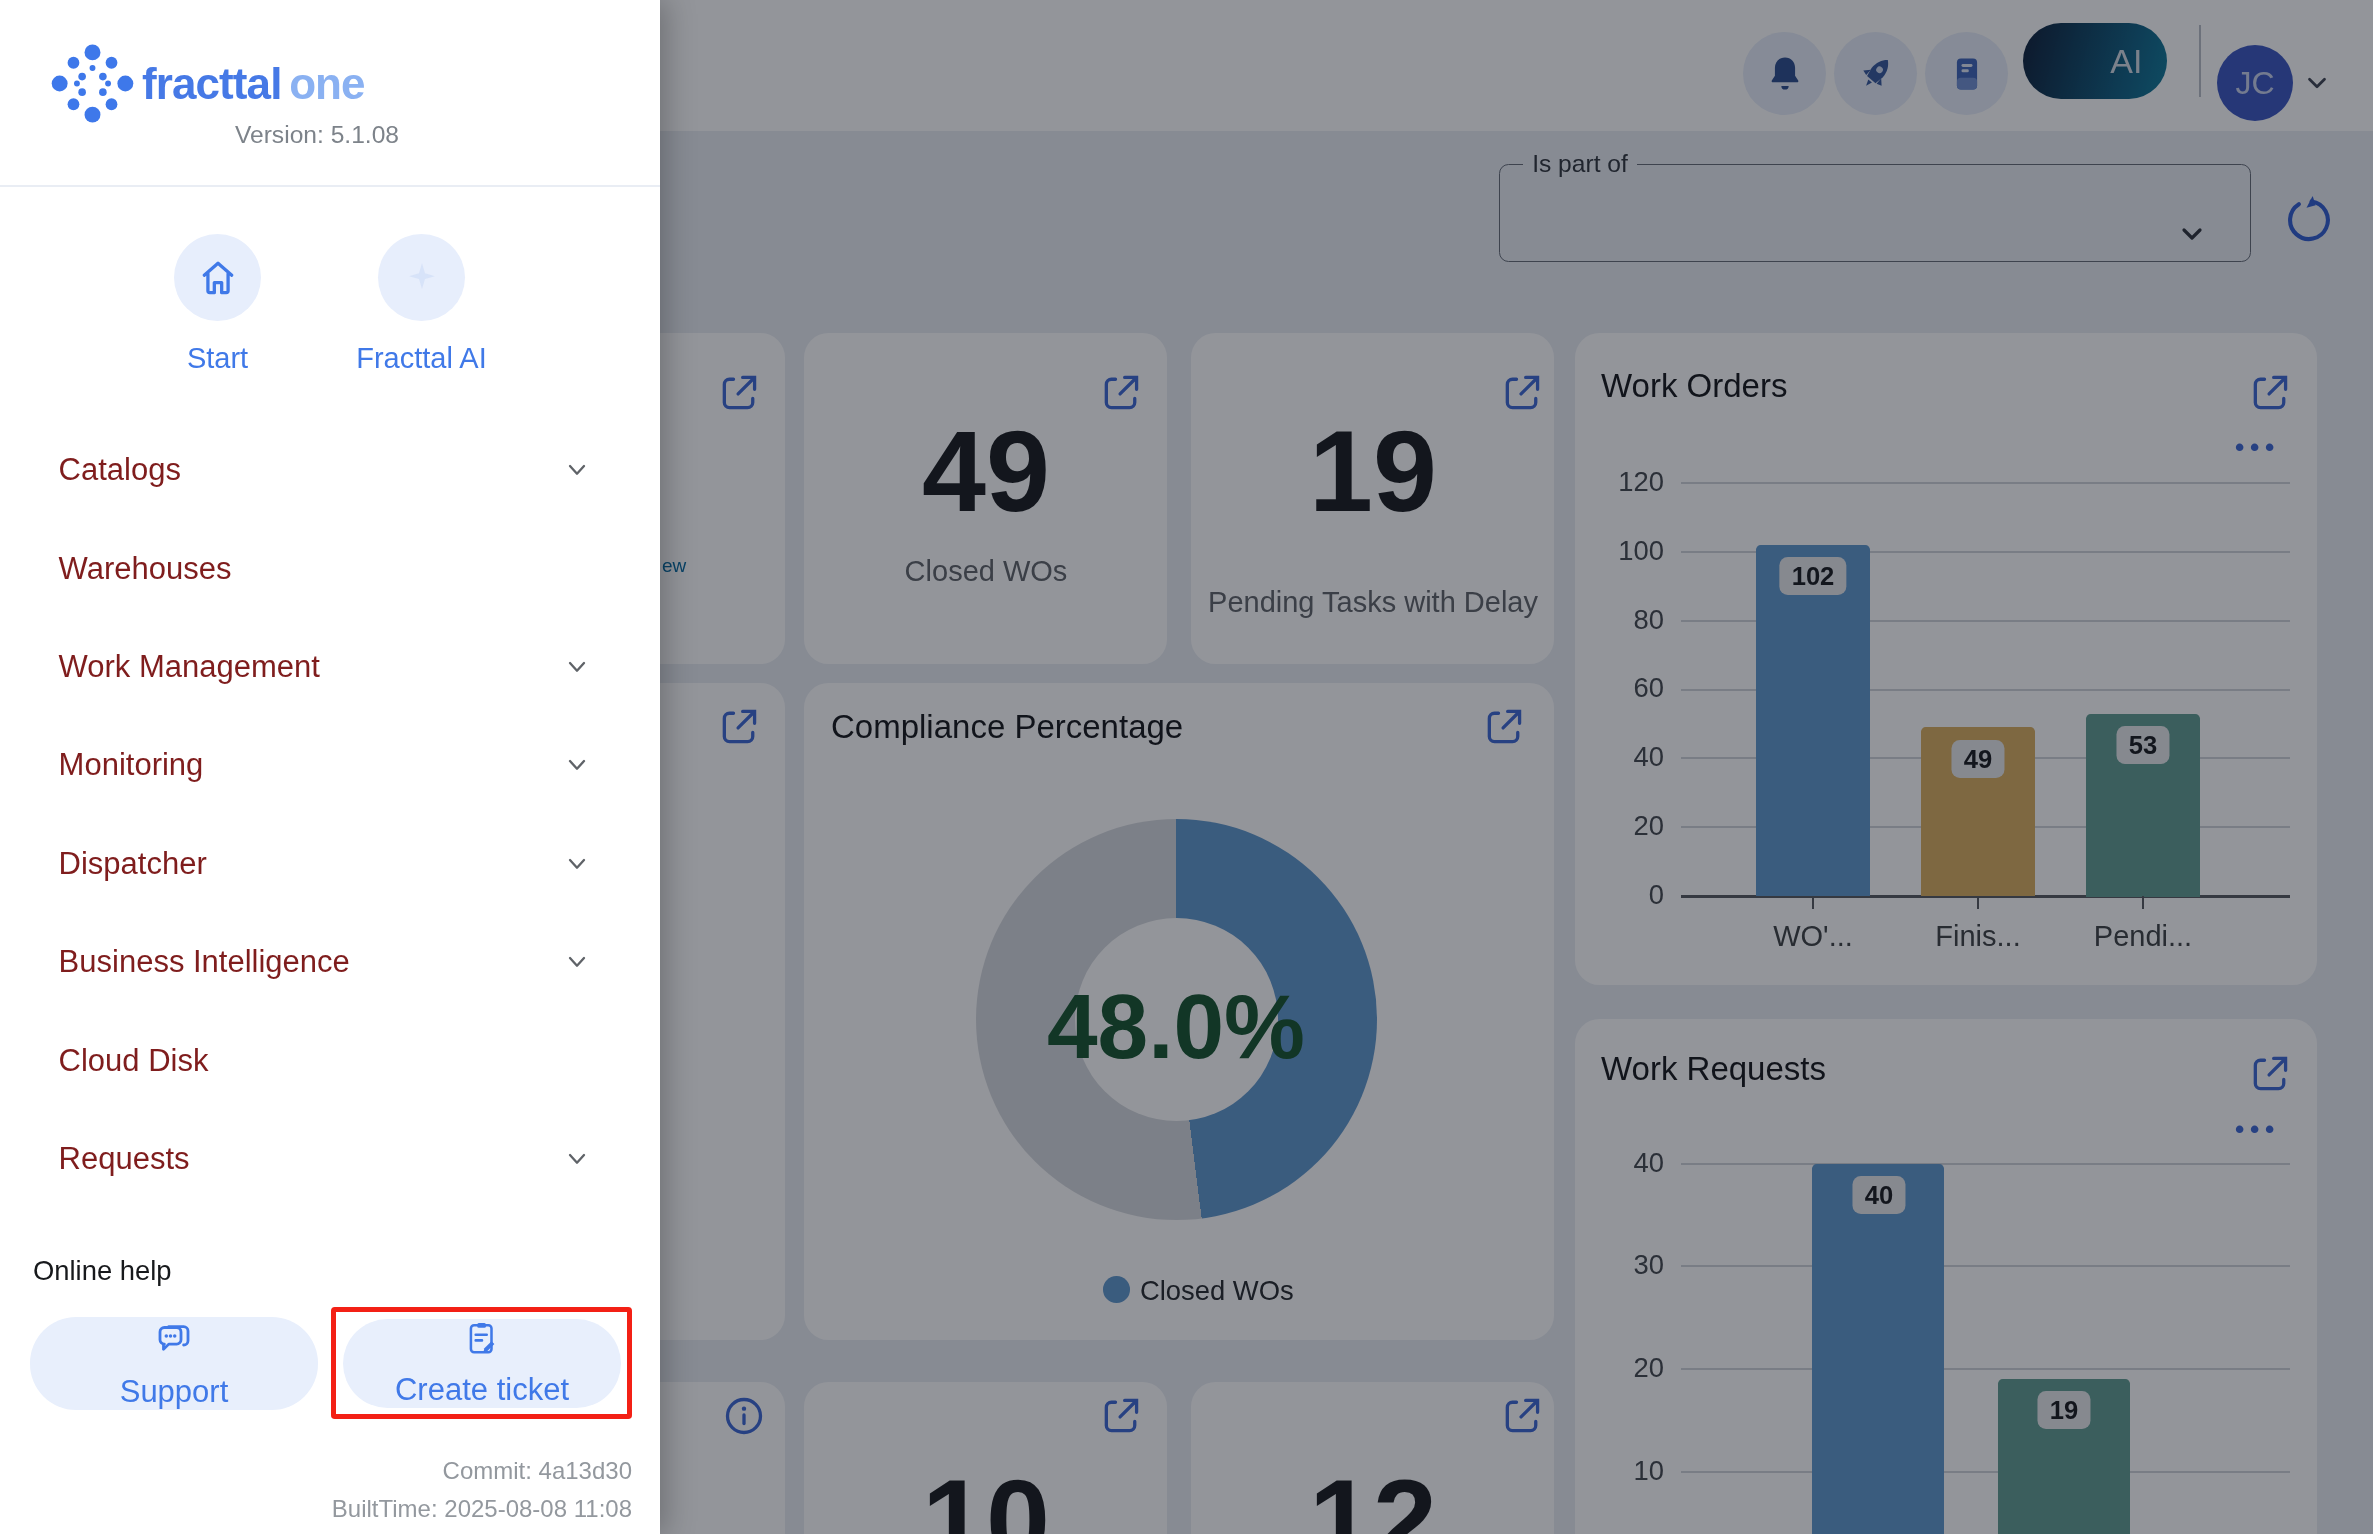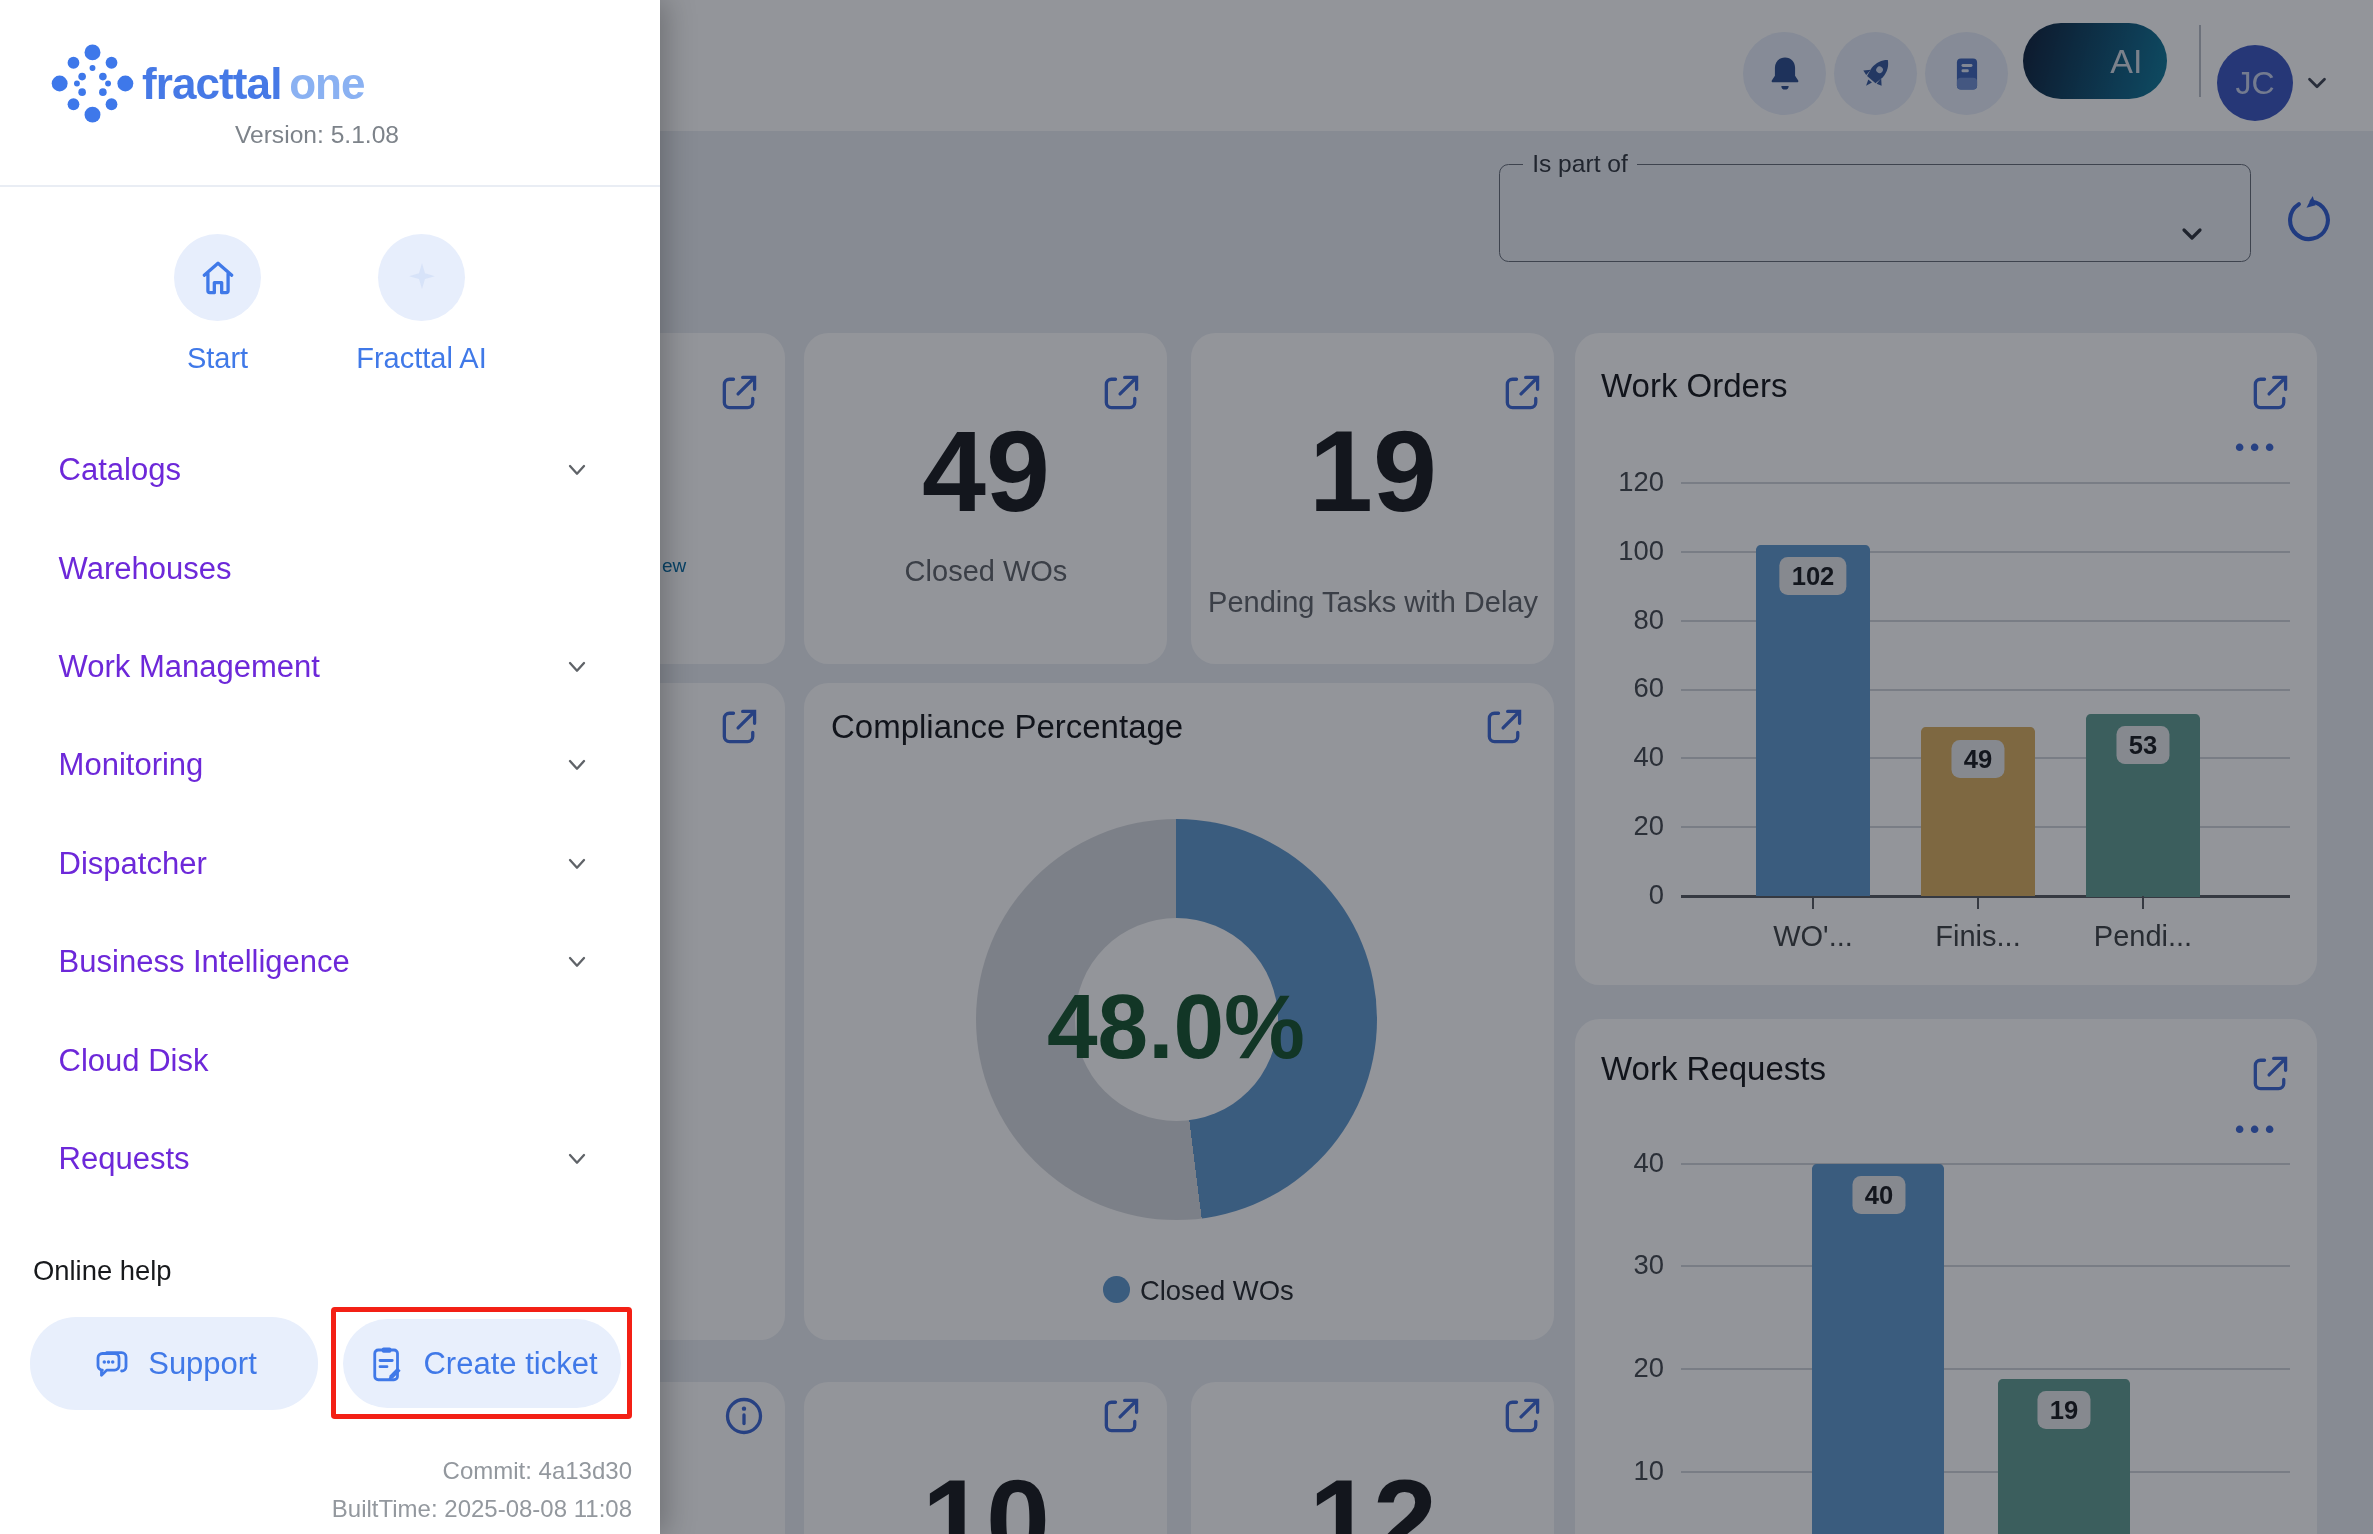--- a/index.html
+++ b/index.html
@@ -46,24 +46,24 @@
   .brand .w1{color:#4679e6;}
   .brand .w2{color:#8ab1f2;font-weight:bold;margin-left:7.6px;}
   .version{position:absolute;left:142px;top:121px;width:350px;text-align:center;font-size:24.6px;color:#7d838a;}
   .sb-divider{position:absolute;left:0;top:185px;width:660px;height:1.9px;background:#e9edf4;}
   .shortcut{position:absolute;top:234px;width:189px;text-align:center;}
   .shortcut .circ{width:87px;height:87px;border-radius:50%;background:#e7eefc;margin:0 auto;
                   display:flex;align-items:center;justify-content:center;}
   .shortcut .sc-label{margin-top:21px;font-size:29px;color:#4079e8;}
   .mrow{position:absolute;left:33px;width:591px;height:98px;display:flex;align-items:center;
         justify-content:space-between;cursor:pointer;}
-  .mlabel{font-size:31px;color:#6d28d9;padding-left:25.6px;}
+  .mlabel{font-size:31px;color:#7f1d1d;padding-left:25.6px;}
   .online-help{position:absolute;left:33px;top:1255px;font-size:27.4px;color:#17191c;font-weight:500;}
   .pill-btn{position:absolute;height:93px;border-radius:46px;background:#e8effc;display:flex;
-            align-items:center;justify-content:center;gap:15px;color:#4079e8;font-size:31px;box-sizing:border-box;}
+            align-items:center;justify-content:center;gap:15px;color:#4079e8;font-size:31px;box-sizing:border-box;flex-direction:column;}
   .red-box{position:absolute;left:331px;top:1307px;width:301px;height:112px;border:5.7px solid #f32015;
            border-radius:3.8px;box-sizing:border-box;z-index:12;pointer-events:none;}
   .commit{position:absolute;left:284px;width:348px;text-align:right;font-size:24px;color:#93989e;}
 </style>
 </head>
 <body>
 
 <div id="stage">
 
   <div id="main">

